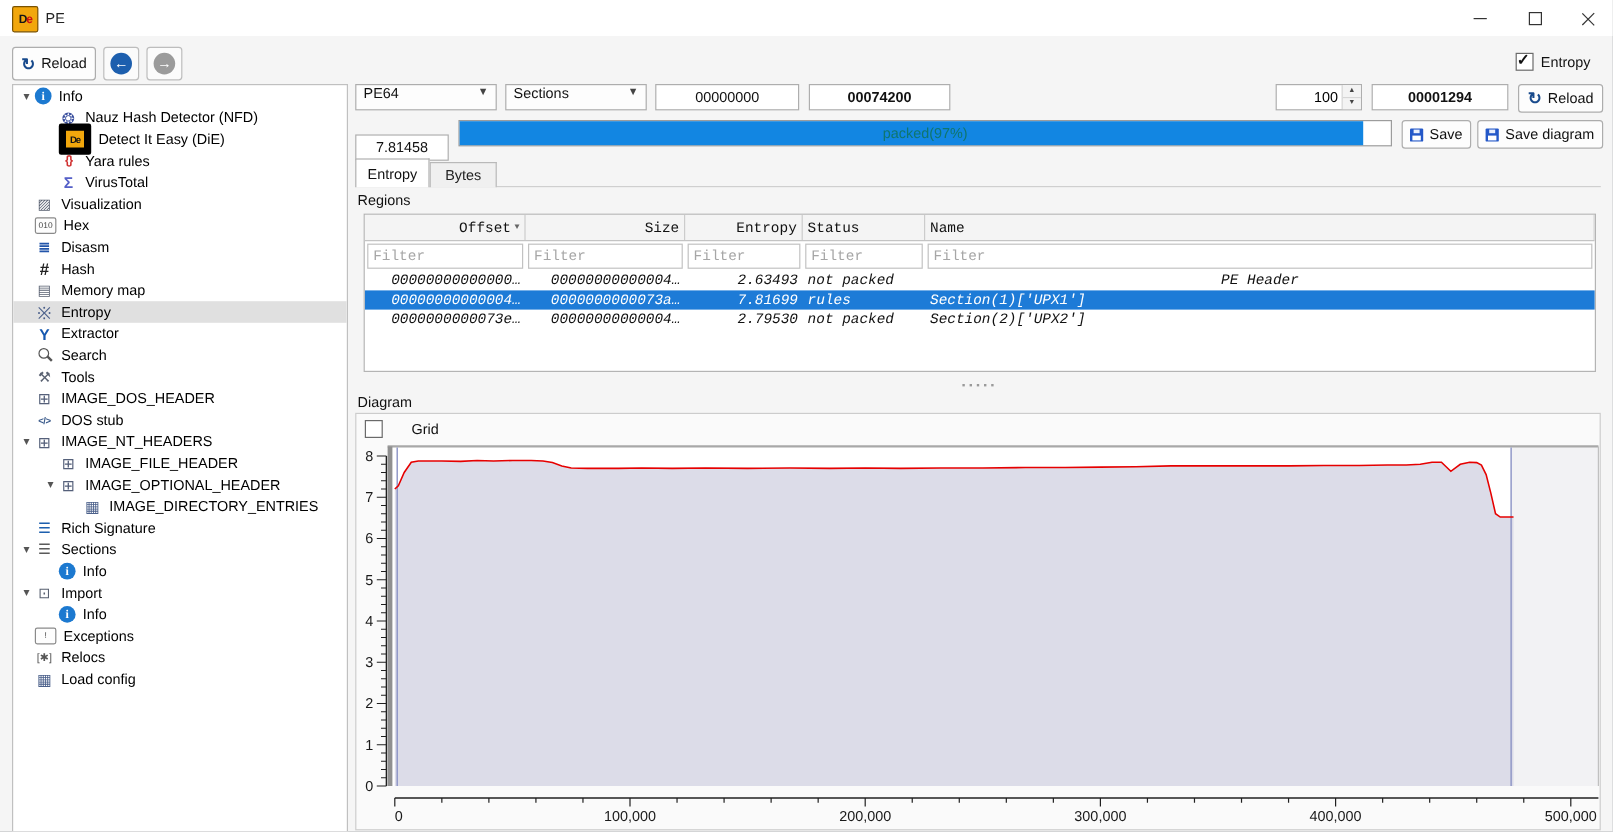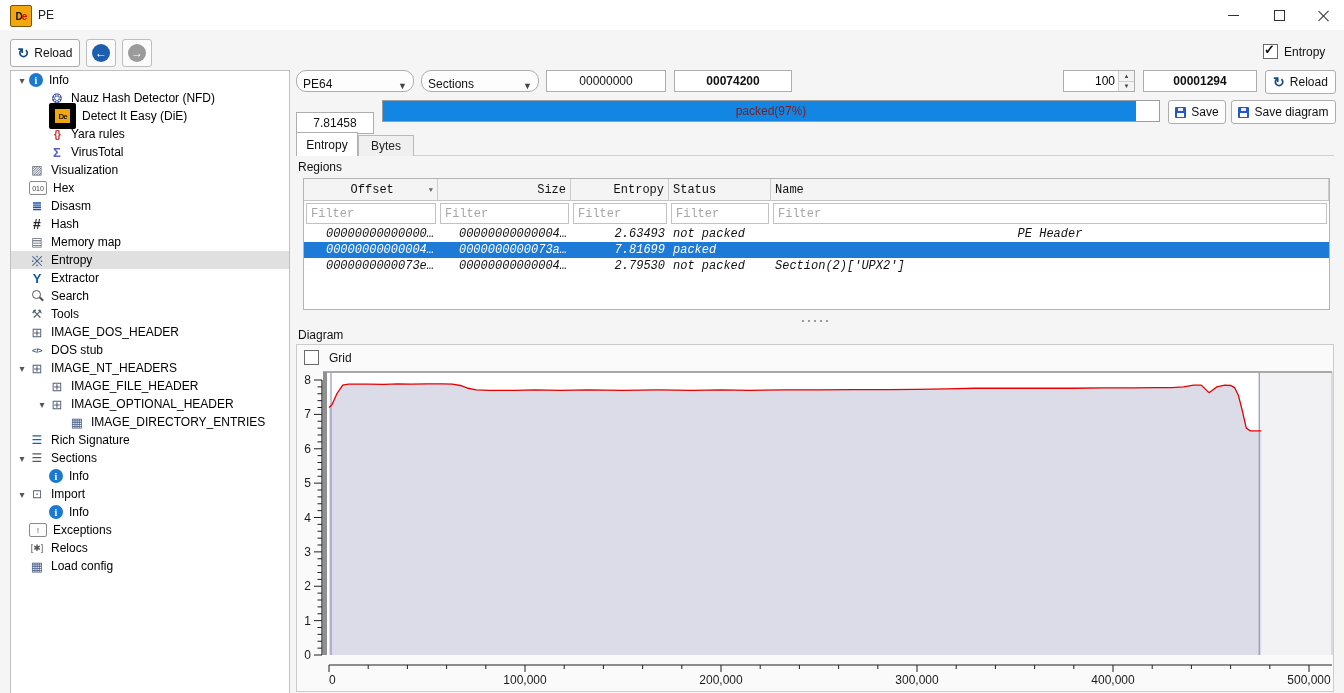--- a/index.html
+++ b/index.html
@@ -65,31 +65,31 @@
   .ic-table{color:#4a5f8a;font-size:13px;}
   .ic-rich{color:#1d5fae;font-size:12px;}
   .ic-sections{color:#5a5a5a;font-size:12px;}
   .ic-relocs{color:#555;font-size:9px;}
 
   
   .field{position:absolute;background:#fff;border:1px solid #aeaeae;font-size:12px;color:#111;
          font-family:"Liberation Sans",sans-serif;padding:0 4px;box-sizing:border-box;}
   .field.center{text-align:center;}
   .field.bold{font-weight:bold;}
-  .combo{position:absolute;background:#fdfdfd;border:1px solid #adadad;border-radius:10px;display:flex;align-items:flex-end;padding:0 6px;box-sizing:border-box;}
+  .combo{position:absolute;background:#fdfdfd;border:1px solid #adadad;border-radius:0;display:flex;align-items:flex-start;padding:0 6px;box-sizing:border-box;}
   .combo .arrow{margin-left:auto;color:#444;font-size:9px;}
   .spin{position:absolute;background:#fff;border:1px solid #aeaeae;box-sizing:border-box;display:flex;}
   .spin input{flex:1;border:0;outline:0;text-align:right;font-size:12px;font-family:"Liberation Sans",sans-serif;padding:0 3px;min-width:0;background:transparent;}
   .spin .updown{width:15px;border-left:1px solid #cfcfcf;display:flex;flex-direction:column;}
   .spin .updown span{flex:1;display:flex;align-items:center;justify-content:center;font-size:6px;color:#444;background:#f3f3f3;}
   .spin .updown span:first-child{border-bottom:1px solid #cfcfcf;}
 
   .progress{position:absolute;left:382px;top:100px;width:778px;height:22px;border:1px solid #9c9c9c;background:#fff;box-sizing:border-box;}
   .progress-fill{height:100%;background:#1286e2;}
-  .progress-text{position:absolute;inset:0;display:flex;align-items:center;justify-content:center;color:#7f1d1d;font-size:12px;}
+  .progress-text{position:absolute;inset:0;display:flex;align-items:center;justify-content:center;color:#0f766e;font-size:12px;}
 
   .ic-floppy{position:relative;width:11px;height:11px;background:#2458c8;border-radius:1px;flex:none;}
   .ic-floppy::before{content:"";position:absolute;left:2px;bottom:1px;width:7px;height:4px;background:#fff;}
   .ic-floppy::after{content:"";position:absolute;left:3px;top:1px;width:5px;height:3px;background:#e8eefc;}
 
   
   .tab{position:absolute;display:flex;align-items:center;justify-content:center;box-sizing:border-box;}
   #tab-entropy{left:296px;top:132px;width:62px;height:24px;background:#fff;border:1px solid #b0b0b0;border-bottom:none;z-index:2;}
   #tab-bytes{left:358px;top:135px;width:56px;height:21px;background:#f0f0f0;border:1px solid #b9b9b9;border-bottom:none;color:#222;}
   #tabline{left:296px;top:155px;width:1038px;height:1px;background:#cfcfcf;}
@@ -112,21 +112,21 @@
   .td{box-sizing:border-box;padding:0 4px;overflow:hidden;white-space:nowrap;font-style:italic;}
   .td.right{text-align:right;}
 
   
   #hsplit{left:296px;top:317px;width:1038px;height:8px;display:flex;align-items:center;justify-content:center;gap:4px;}
   #hsplit i{width:2px;height:2px;background:#9a9a9a;display:block;}
 
   
   #diagram-label{left:298px;top:328px;}
   #diagram-panel{left:296px;top:344px;width:1038px;height:348px;background:#fafafa;border:1px solid #cccccc;box-sizing:border-box;}
-  #grid-wrap{left:304px;top:350px;display:flex;align-items:center;gap:10px;}
+  #grid-wrap{left:304px;top:350px;display:flex;align-items:center;gap:24px;}
   #chart{left:296px;top:366px;width:1040px;height:326px;}
   text{font-family:"Liberation Sans",sans-serif;}
 </style>
 </head>
 <body>
 
 <div id="app">
 
   <div class="abs" id="titlebar">
     <span class="die-badge">D<i>e</i></span>
@@ -341,21 +341,21 @@
   <div class="tab" id="tab-entropy">
     <span>Entropy</span>
   </div>
   <div class="tab" id="tab-bytes">
     <span>Bytes</span>
   </div>
 
   <div class="abs" id="regions-label">Regions</div>
   <div class="abs" id="rtable">
       <div class="thead">
-        <div class="th right" style="width: 134px; gap: 32px;">
+        <div class="th right" style="width: 134px;">
           <span>Offset</span>
           <span class="sort">▼</span>
         </div>
         <div class="th right" style="width: 133px;">
           <span>Size</span>
         </div>
         <div class="th right" style="width: 98px;">
           <span>Entropy</span>
         </div>
         <div class="th" style="width: 102px;">
@@ -376,21 +376,22 @@
         <div class="td right" style="width: 134px;">00000000000000…</div>
         <div class="td right" style="width: 133px;">00000000000004…</div>
         <div class="td right" style="width: 98px;">2.63493</div>
         <div class="td" style="width: 102px;">not packed</div>
         <div class="td" style="width: 558px; text-align: center;">PE Header</div>
       </div>
       <div class="trow sel">
         <div class="td right" style="width: 134px;">00000000000004…</div>
         <div class="td right" style="width: 133px;">0000000000073a…</div>
         <div class="td right" style="width: 98px;">7.81699</div>
-        <div class="td" style="width: 102px;">packed</div>
+        <div class="td" style="width: 102px;">rules</div>
+        <div class="td" style="width: 558px;">Section(1)['UPX1']</div>
       </div>
       <div class="trow">
         <div class="td right" style="width: 134px;">0000000000073e…</div>
         <div class="td right" style="width: 133px;">00000000000004…</div>
         <div class="td right" style="width: 98px;">2.79530</div>
         <div class="td" style="width: 102px;">not packed</div>
         <div class="td" style="width: 558px;">Section(2)['UPX2']</div>
       </div>
     </div>
 

